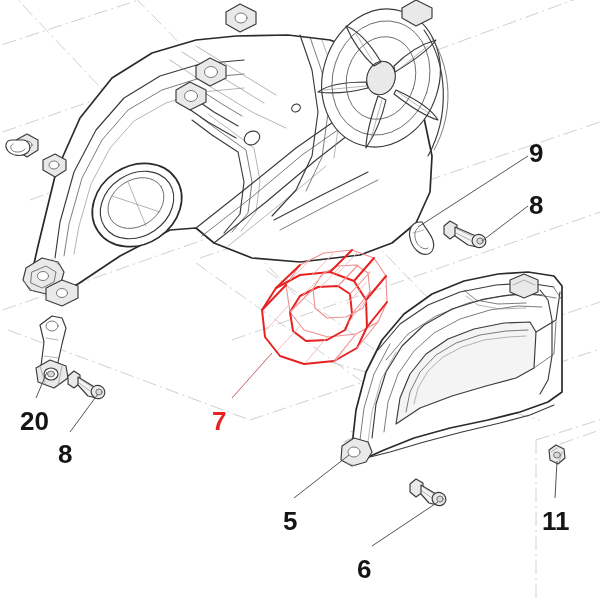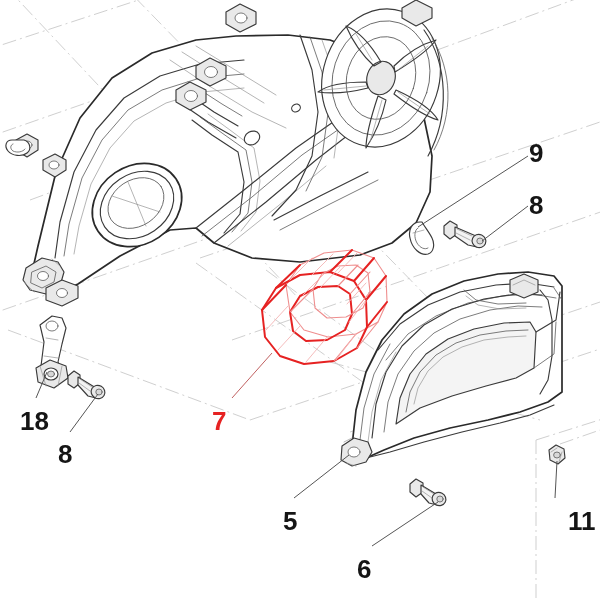--- a/index.html
+++ b/index.html
@@ -440,23 +440,23 @@
     </g>
 
   </svg>
 
   <div class="callout-label" style="left:529px; top:140px;">9</div>
 
   <div class="callout-label" style="left:529px; top:192px;">8</div>
 
   <div class="callout-label highlight" style="left:212px; top:408px;">7</div>
 
-  <div class="callout-label" style="left:20px; top:408px;">18</div>
+  <div class="callout-label" style="left:20px; top:408px;">20</div>
 
   <div class="callout-label" style="left:58px; top:441px;">8</div>
 
   <div class="callout-label" style="left:283px; top:508px;">5</div>
 
   <div class="callout-label" style="left:357px; top:556px;">6</div>
 
-  <div class="callout-label" style="left:568px; top:508px;">11</div>
+  <div class="callout-label" style="left:542px; top:508px;">11</div>
 
 </div>
 
 </body></html>

